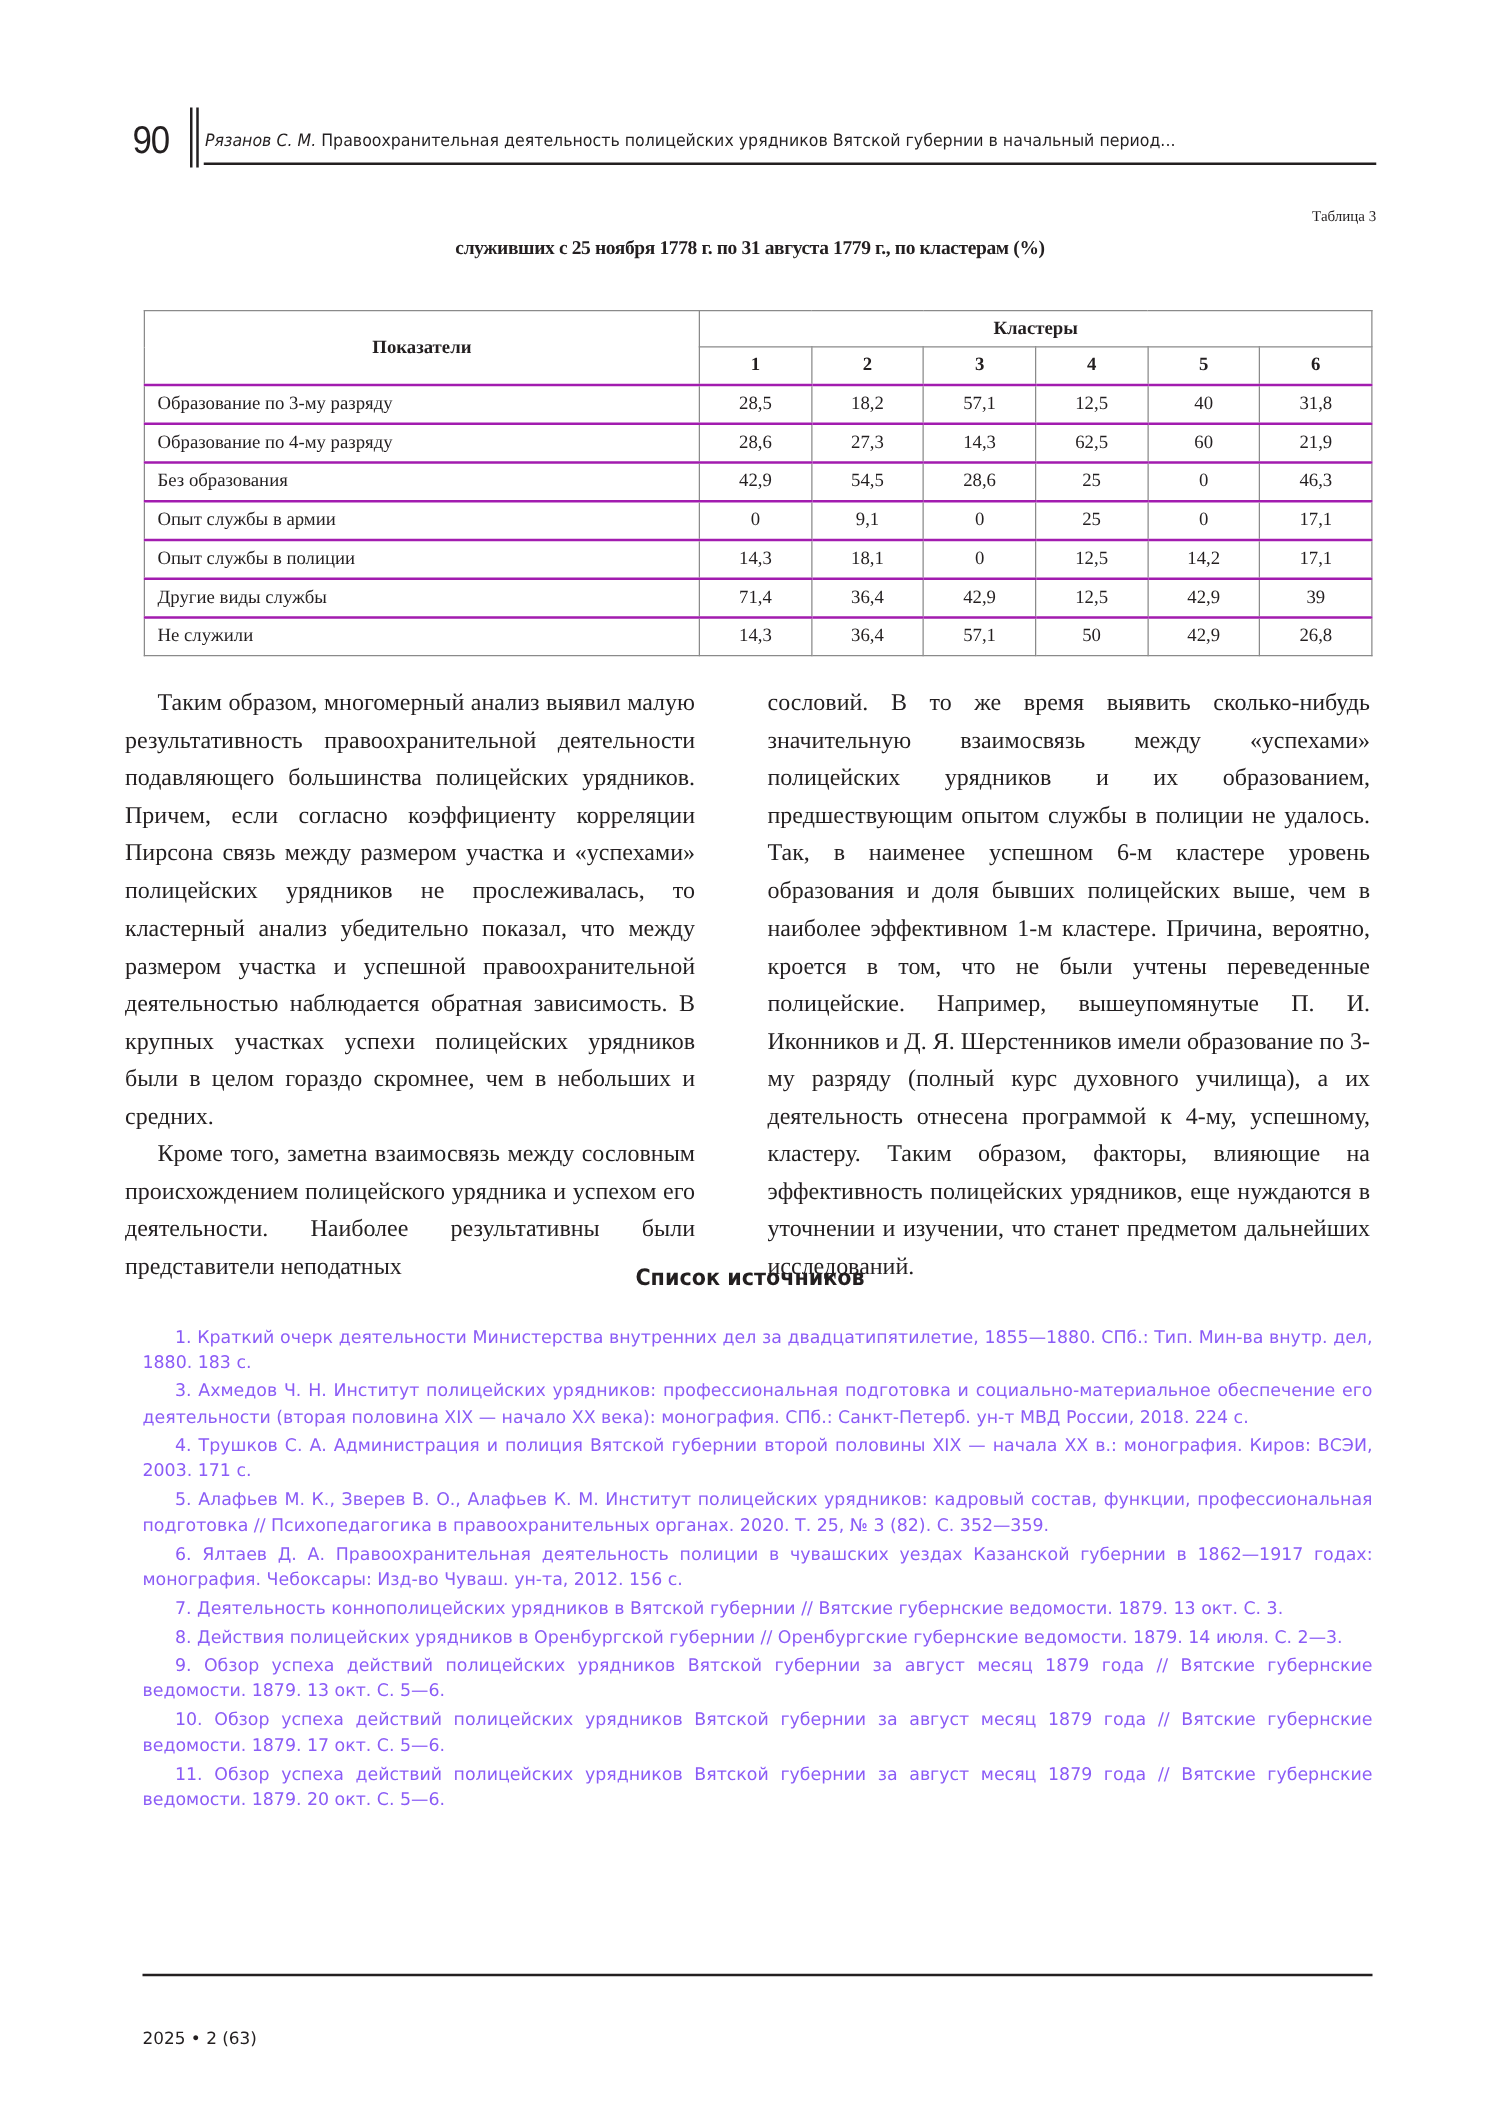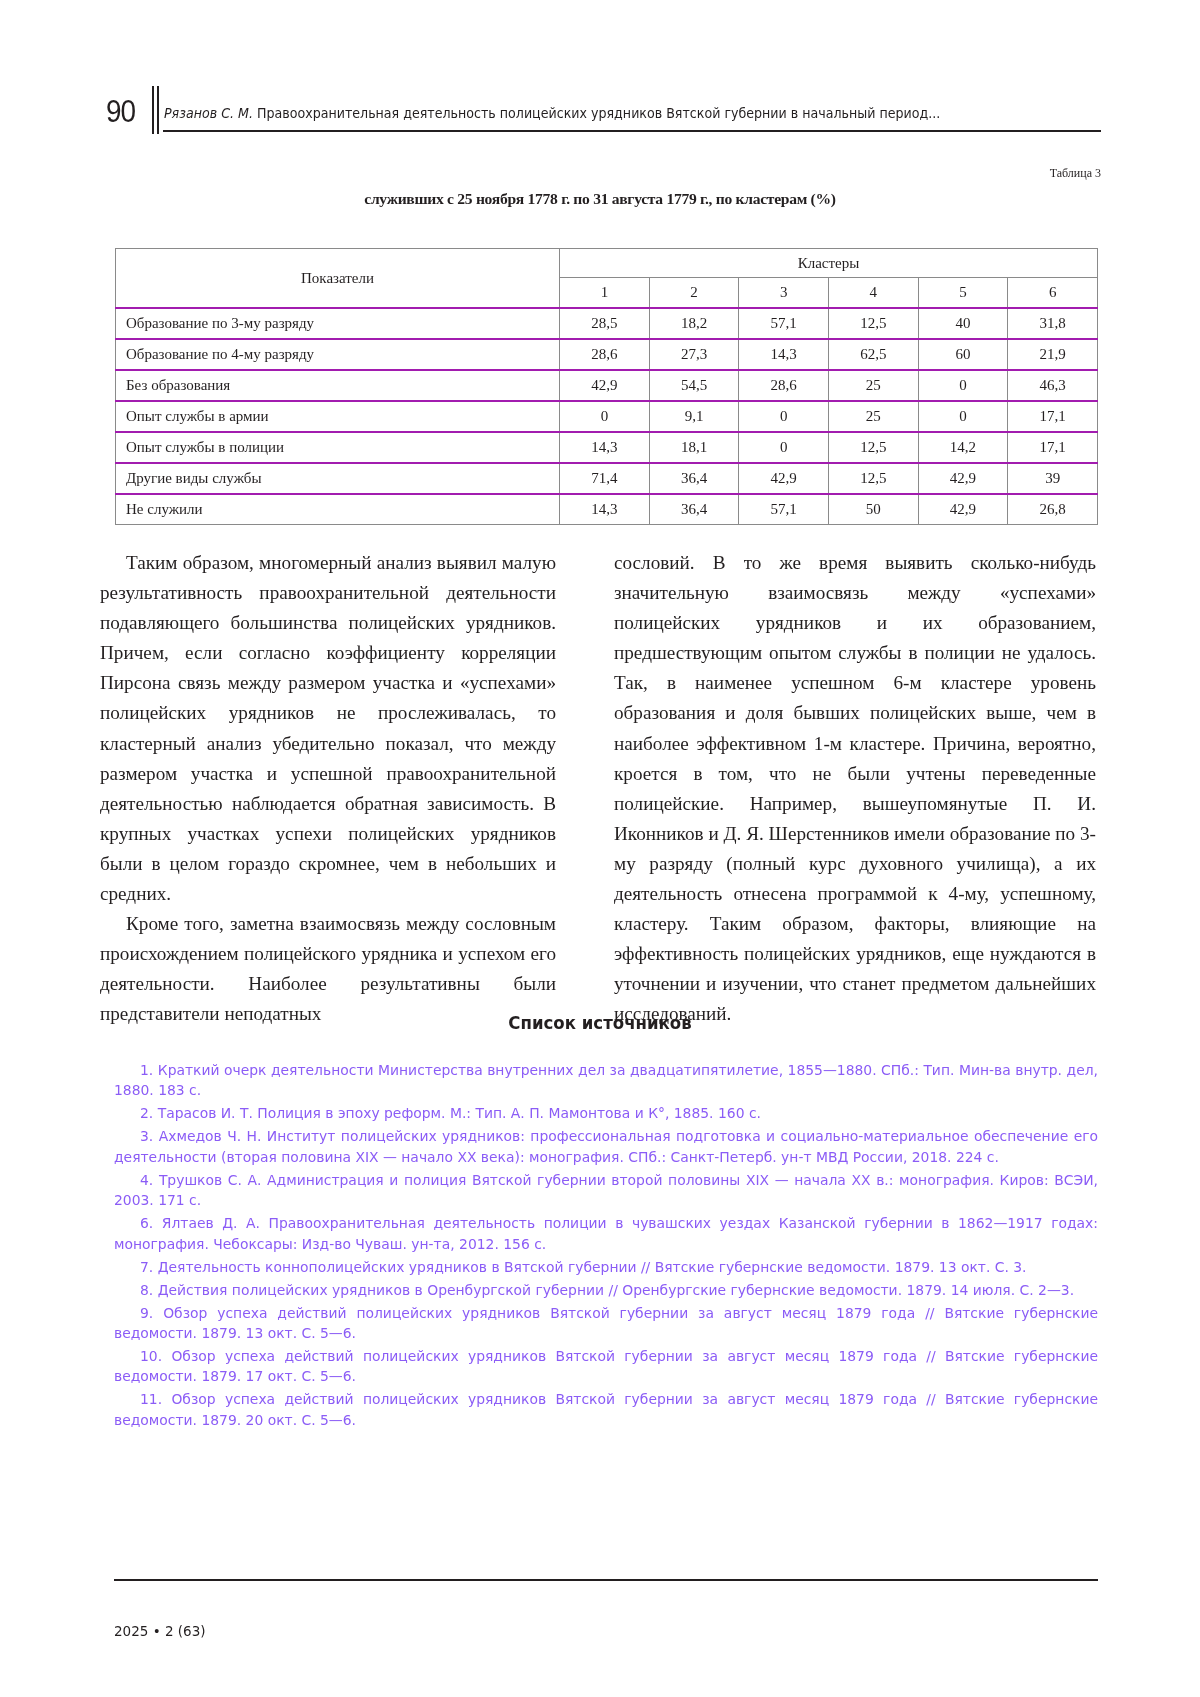--- a/index.html
+++ b/index.html
@@ -13,21 +13,21 @@
   .running-title { position:absolute; left:58px; top:10px; font-family:"DejaVu Sans","Liberation Sans",sans-serif; font-size:13.6px; line-height:18px; white-space:nowrap; transform:scaleX(0.93); transform-origin:left; }
   .running-title .author { font-style:italic; }
   .hrule { position:absolute; left:57px; top:36px; width:938px; height:1.5px; background:#231f20; }
 
   
   .table-label { position:absolute; right:99px; top:166px; font-family:"Liberation Serif",serif; font-size:12px; }
   .table-title { position:absolute; left:0; width:1200px; top:188px; text-align:center; font-family:"Liberation Serif",serif; font-weight:bold; font-size:15.6px; line-height:22px; letter-spacing:-0.3px; }
 
   table.data { position:absolute; left:115px; top:248px; width:983px; border-collapse:collapse; font-family:"Liberation Serif",serif; font-size:15px; color:#231f20; }
   table.data td, table.data th { border:1px solid #8a8a8a; padding:0; height:29px; }
-  table.data th { font-weight:normal; font-size:15px; }
+  table.data th { font-weight:bold; font-size:15px; }
   table.data td.label { text-align:left; padding-left:10px; width:435px; }
   table.data td.num { text-align:center; width:89px; }
   table.data tr.head1 th { height:28px; }
   table.data tr.head2 th { height:29px; }
   table.data tr.row td { border-top:2px solid #a21caf; }
 
   
   .col { position:absolute; top:548px; width:456px; font-family:"Liberation Serif","DejaVu Serif",serif; font-size:19.2px; line-height:30.1px; text-align:justify; color:#231f20; }
   .col p { margin:0; text-indent:26px; }
   .col.left { left:100px; }
@@ -146,23 +146,23 @@
   <p>Таким образом, многомерный анализ выявил малую результативность правоохранительной деятельности подавляющего большинства полицейских урядников. Причем, если согласно коэффициенту корреляции Пирсона связь между размером участка и «успехами» полицейских урядников не прослеживалась, то кластерный анализ убедительно показал, что между размером участка и успешной правоохранительной деятельностью наблюдается обратная зависимость. В крупных участках успехи полицейских урядников были в целом гораздо скромнее, чем в небольших и средних.</p>
   <p>Кроме того, заметна взаимосвязь между сословным происхождением полицейского урядника и успехом его деятельности. Наиболее результативны были представители неподатных</p>
 </div>
 <div class="col right">
   <p class="cont">сословий. В то же время выявить сколько-нибудь значительную взаимосвязь между «успехами» полицейских урядников и их образованием, предшествующим опытом службы в полиции не удалось. Так, в наименее успешном 6-м кластере уровень образования и доля бывших полицейских выше, чем в наиболее эффективном 1-м кластере. Причина, вероятно, кроется в том, что не были учтены переведенные полицейские. Например, вышеупомянутые П. И. Иконников и Д. Я. Шерстенников имели образование по 3-му разряду (полный курс духовного училища), а их деятельность отнесена программой к 4-му, успешному, кластеру. Таким образом, факторы, влияющие на эффективность полицейских урядников, еще нуждаются в уточнении и изучении, что станет предметом дальнейших исследований.</p>
 </div>
 
 <div class="refs-title">Список источников</div>
 <div class="refs" id="refs">
     <p>1. Краткий очерк деятельности Министерства внутренних дел за двадцатипятилетие, 1855—1880. СПб.: Тип. Мин-ва внутр. дел, 1880. 183 с.</p>
-    <p>2. Тарасов И. Т. Полиция в эпоху реформ. М.: Тип. А. П. Мамонтова и К°, 1885. 160 с.</p>
     <p>3. Ахмедов Ч. Н. Институт полицейских урядников: профессиональная подготовка и социально-материальное обеспечение его деятельности (вторая половина XIX — начало XX века): монография. СПб.: Санкт-Петерб. ун-т МВД России, 2018. 224 с.</p>
     <p>4. Трушков С. А. Администрация и полиция Вятской губернии второй половины XIX — начала XX в.: монография. Киров: ВСЭИ, 2003. 171 с.</p>
+    <p>5. Алафьев М. К., Зверев В. О., Алафьев К. М. Институт полицейских урядников: кадровый состав, функции, профессиональная подготовка // Психопедагогика в правоохранительных органах. 2020. Т. 25, № 3 (82). С. 352—359.</p>
     <p>6. Ялтаев Д. А. Правоохранительная деятельность полиции в чувашских уездах Казанской губернии в 1862—1917 годах: монография. Чебоксары: Изд-во Чуваш. ун-та, 2012. 156 с.</p>
     <p>7. Деятельность коннополицейских урядников в Вятской губернии // Вятские губернские ведомости. 1879. 13 окт. С. 3.</p>
     <p>8. Действия полицейских урядников в Оренбургской губернии // Оренбургские губернские ведомости. 1879. 14 июля. С. 2—3.</p>
     <p>9. Обзор успеха действий полицейских урядников Вятской губернии за август месяц 1879 года // Вятские губернские ведомости. 1879. 13 окт. С. 5—6.</p>
     <p>10.  Обзор успеха действий полицейских урядников Вятской губернии за август месяц 1879 года // Вятские губернские ведомости. 1879. 17 окт. С. 5—6.</p>
     <p>11.  Обзор успеха действий полицейских урядников Вятской губернии за август месяц 1879 года // Вятские губернские ведомости. 1879. 20 окт. С. 5—6.</p>
   </div>
 
 <div class="footer-rule"></div>
 <div class="footer-text">2025 • 2 (63)</div>

